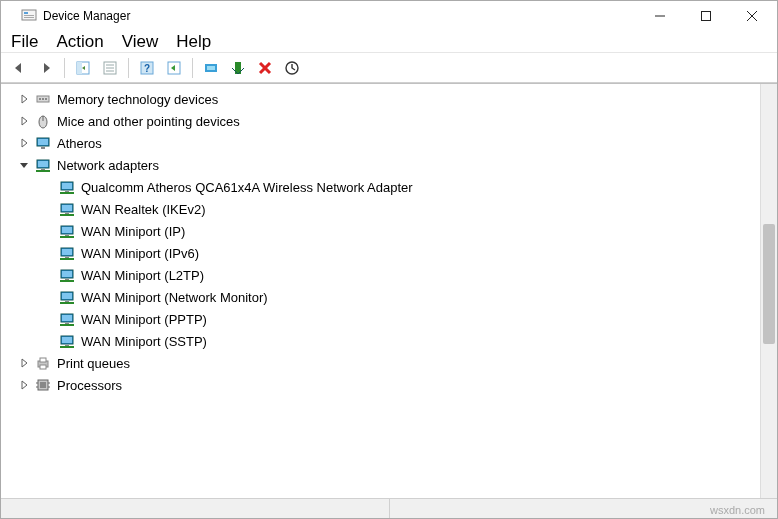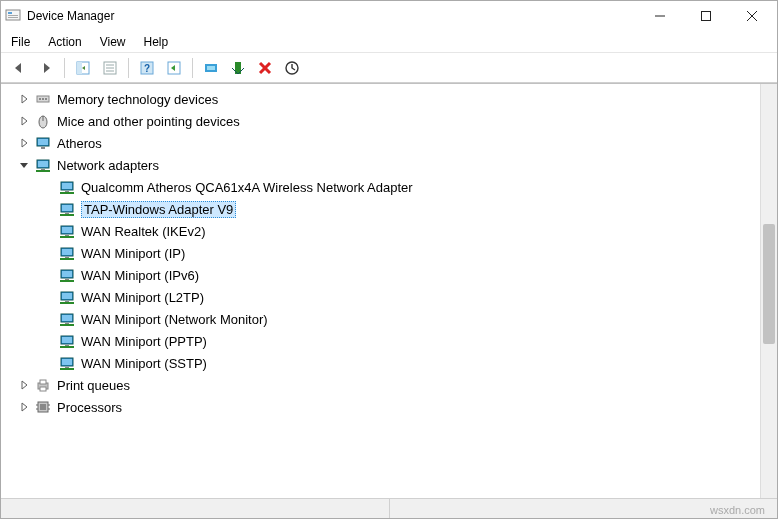--- a/index.html
+++ b/index.html
@@ -13,39 +13,39 @@
     overflow: hidden;
     border: 1px solid #aaa;
     display: flex;
     flex-direction: column;
   }
   
   .titlebar {
     display: flex;
     align-items: center;
     height: 30px;
-    padding: 0 2px 0 4px;
+    padding: 0 2px 0 20px;
     background: #fff;
   }
   .titlebar .app-icon { width: 16px; height: 16px; margin-right: 6px; }
   .titlebar .title { flex: 1; font-size: 12px; }
   .winbtn {
     width: 46px; height: 30px; display: flex; align-items: center; justify-content: center;
     font-size: 14px; color: #222;
   }
   
   .menubar {
     display: flex;
     align-items: center;
     height: 22px;
     padding: 0 10px;
     gap: 18px;
     border-bottom: 1px solid #e6e6e6;
   }
-  .menubar .menu-item { font-size: 12px; }
+  .menubar .menu-item { font-size: 17px; }
   
   .toolbar {
     height: 30px;
     display: flex;
     align-items: center;
     padding: 0 6px;
     gap: 3px;
     border-bottom: 1px solid #d0d0d0;
     background: #fff;
   }
@@ -277,32 +277,20 @@
         <span class="node-icon">
           <svg width="16" height="16">
             <rect x="2" y="3" width="12" height="8" fill="#2b8dd6" stroke="#155"></rect>
             <rect x="3" y="4" width="10" height="6" fill="#7ec5ef"></rect>
             <rect x="6" y="12" width="4" height="2" fill="#888"></rect>
             <line x1="1" y1="14" x2="15" y2="14" stroke="#2a8a2a" stroke-width="2"></line>
           </svg>
         </span>
         <span class="label">Qualcomm Atheros QCA61x4A Wireless Network Adapter</span>
       </div>
-      <div class="row indent1 selected">
-        <span class="arrow"></span>
-        <span class="node-icon">
-          <svg width="16" height="16">
-            <rect x="2" y="3" width="12" height="8" fill="#2b8dd6" stroke="#155"></rect>
-            <rect x="3" y="4" width="10" height="6" fill="#7ec5ef"></rect>
-            <rect x="6" y="12" width="4" height="2" fill="#888"></rect>
-            <line x1="1" y1="14" x2="15" y2="14" stroke="#2a8a2a" stroke-width="2"></line>
-          </svg>
-        </span>
-        <span class="label">TAP-Windows Adapter V9</span>
-      </div>
       <div class="row indent1">
         <span class="arrow"></span>
         <span class="node-icon">
           <svg width="16" height="16">
             <rect x="2" y="3" width="12" height="8" fill="#2b8dd6" stroke="#155"></rect>
             <rect x="3" y="4" width="10" height="6" fill="#7ec5ef"></rect>
             <rect x="6" y="12" width="4" height="2" fill="#888"></rect>
             <line x1="1" y1="14" x2="15" y2="14" stroke="#2a8a2a" stroke-width="2"></line>
           </svg>
         </span>

